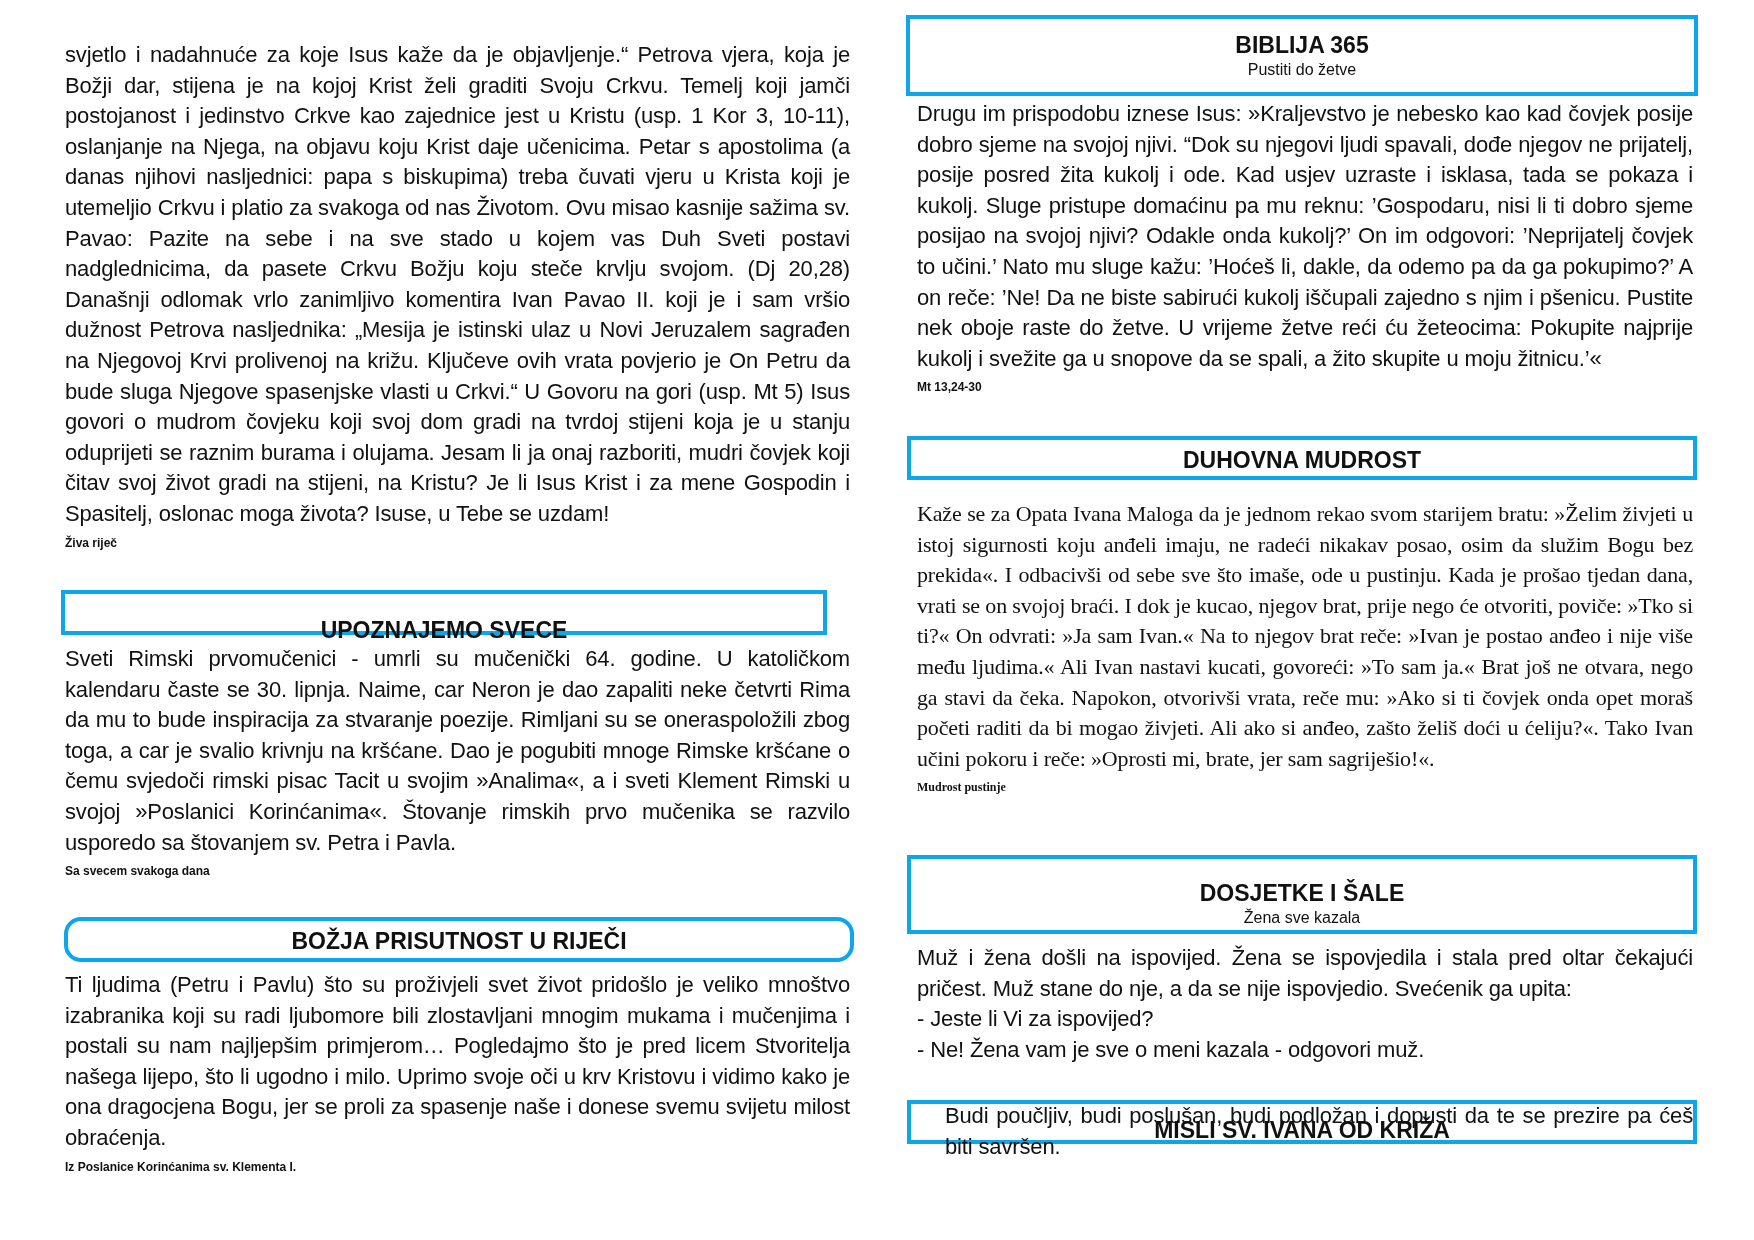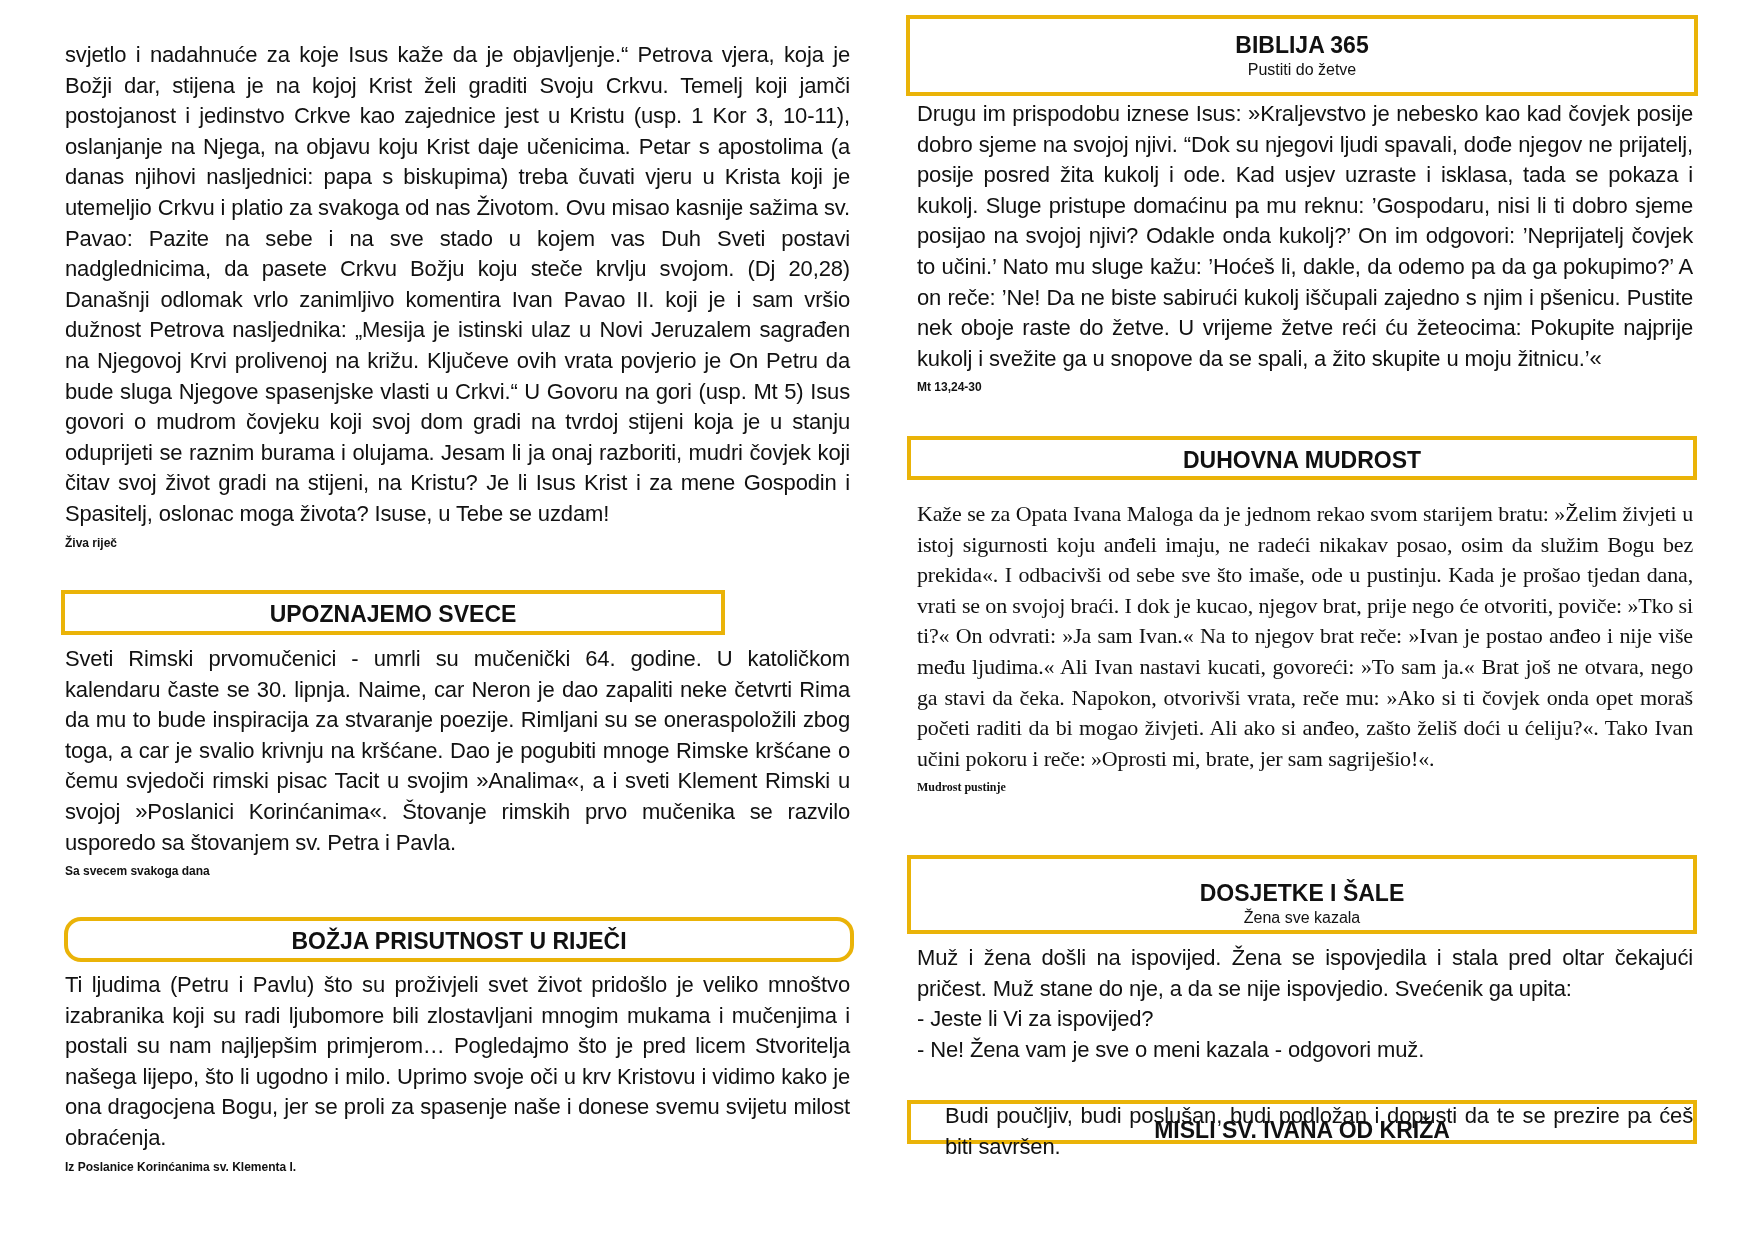--- a/index.html
+++ b/index.html
@@ -13,40 +13,40 @@
 
   .para {
     font-size: 22px; line-height: 30.6px; text-align: justify;
     margin: 0; letter-spacing: -0.15px;
   }
   .source {
     font-size: 12px; font-weight: bold; text-align: left;
     line-height: 22px; margin: 2px 0 0 0;
   }
   .box {
-    position: absolute; border: 4px solid #eab308; background: #ffffff;
+    position: absolute; border: 4px solid #0ea5e9; background: #ffffff;
     box-sizing: border-box; text-align: center;
   }
   .box-title {
     font-weight: bold; font-size: 23px; line-height: 28px; display: block;
   }
   .box-sub { font-size: 16px; line-height: 22px; display: block; }
   .block { position: absolute; left: 0; right: 0; }
 </style>
 </head>
 <body>
 
 <div class="col col-left" style="height:1240px;">
 
   <div class="block" style="top:40px;">
     <p class="para">svjetlo i nadahnuće za koje Isus kaže da je objavljenje.“ Petrova vjera, koja je Božji dar, stijena je na kojoj Krist želi graditi Svoju Crkvu. Temelj koji jamči postojanost i jedinstvo Crkve kao zajednice jest u Kristu (usp. 1 Kor 3, 10-11), oslanjanje na Njega, na objavu koju Krist daje učenicima. Petar s apostolima (a danas njihovi nasljednici: papa s biskupima) treba čuvati vjeru u Krista koji je utemeljio Crkvu i platio za svakoga od nas Životom. Ovu misao kasnije sažima sv. Pavao: Pazite na sebe i na sve stado u kojem vas Duh Sveti postavi nadglednicima, da pasete Crkvu Božju koju steče krvlju svojom. (Dj 20,28) Današnji odlomak vrlo zanimljivo komentira Ivan Pavao II. koji je i sam vršio dužnost Petrova nasljednika: „Mesija je istinski ulaz u Novi Jeruzalem sagrađen na Njegovoj Krvi prolivenoj na križu. Ključeve ovih vrata povjerio je On Petru da bude sluga Njegove spasenjske vlasti u Crkvi.“ U Govoru na gori (usp. Mt 5) Isus govori o mudrom čovjeku koji svoj dom gradi na tvrdoj stijeni koja je u stanju oduprijeti se raznim burama i olujama. Jesam li ja onaj razboriti, mudri čovjek koji čitav svoj život gradi na stijeni, na Kristu? Je li Isus Krist i za mene Gospodin i Spasitelj, oslonac moga života? Isuse, u Tebe se uzdam!</p>
     <p class="source">Živa riječ</p>
   </div>
 
-  <div class="box" style="top:590px; left:-4px; width:664px; height:45px; padding-top:6px;">
+  <div class="box" style="top:590px; left:-4px; width:766px; height:45px; padding-top:22px;">
     <span class="box-title">UPOZNAJEMO SVECE</span>
   </div>
   <div class="block" style="top:644px;">
     <p class="para">Sveti Rimski prvomučenici - umrli su mučenički 64. godine. U katoličkom kalendaru časte se 30. lipnja. Naime, car Neron je dao zapaliti neke četvrti Rima da mu to bude inspiracija za stvaranje poezije. Rimljani su se oneraspoložili zbog toga, a car je svalio krivnju na kršćane. Dao je pogubiti mnoge Rimske kršćane o čemu svjedoči rimski pisac Tacit u svojim »Analima«, a i sveti Klement Rimski u svojoj »Poslanici Korinćanima«. Štovanje rimskih prvo mučenika se razvilo usporedo sa štovanjem sv. Petra i Pavla.</p>
     <p class="source">Sa svecem svakoga dana</p>
   </div>
 
   <div class="box" style="top:917px; left:-1px; width:790px; height:45px; padding-top:6px;border-radius:17px;">
     <span class="box-title">BOŽJA PRISUTNOST U RIJEČI</span>
   </div>

